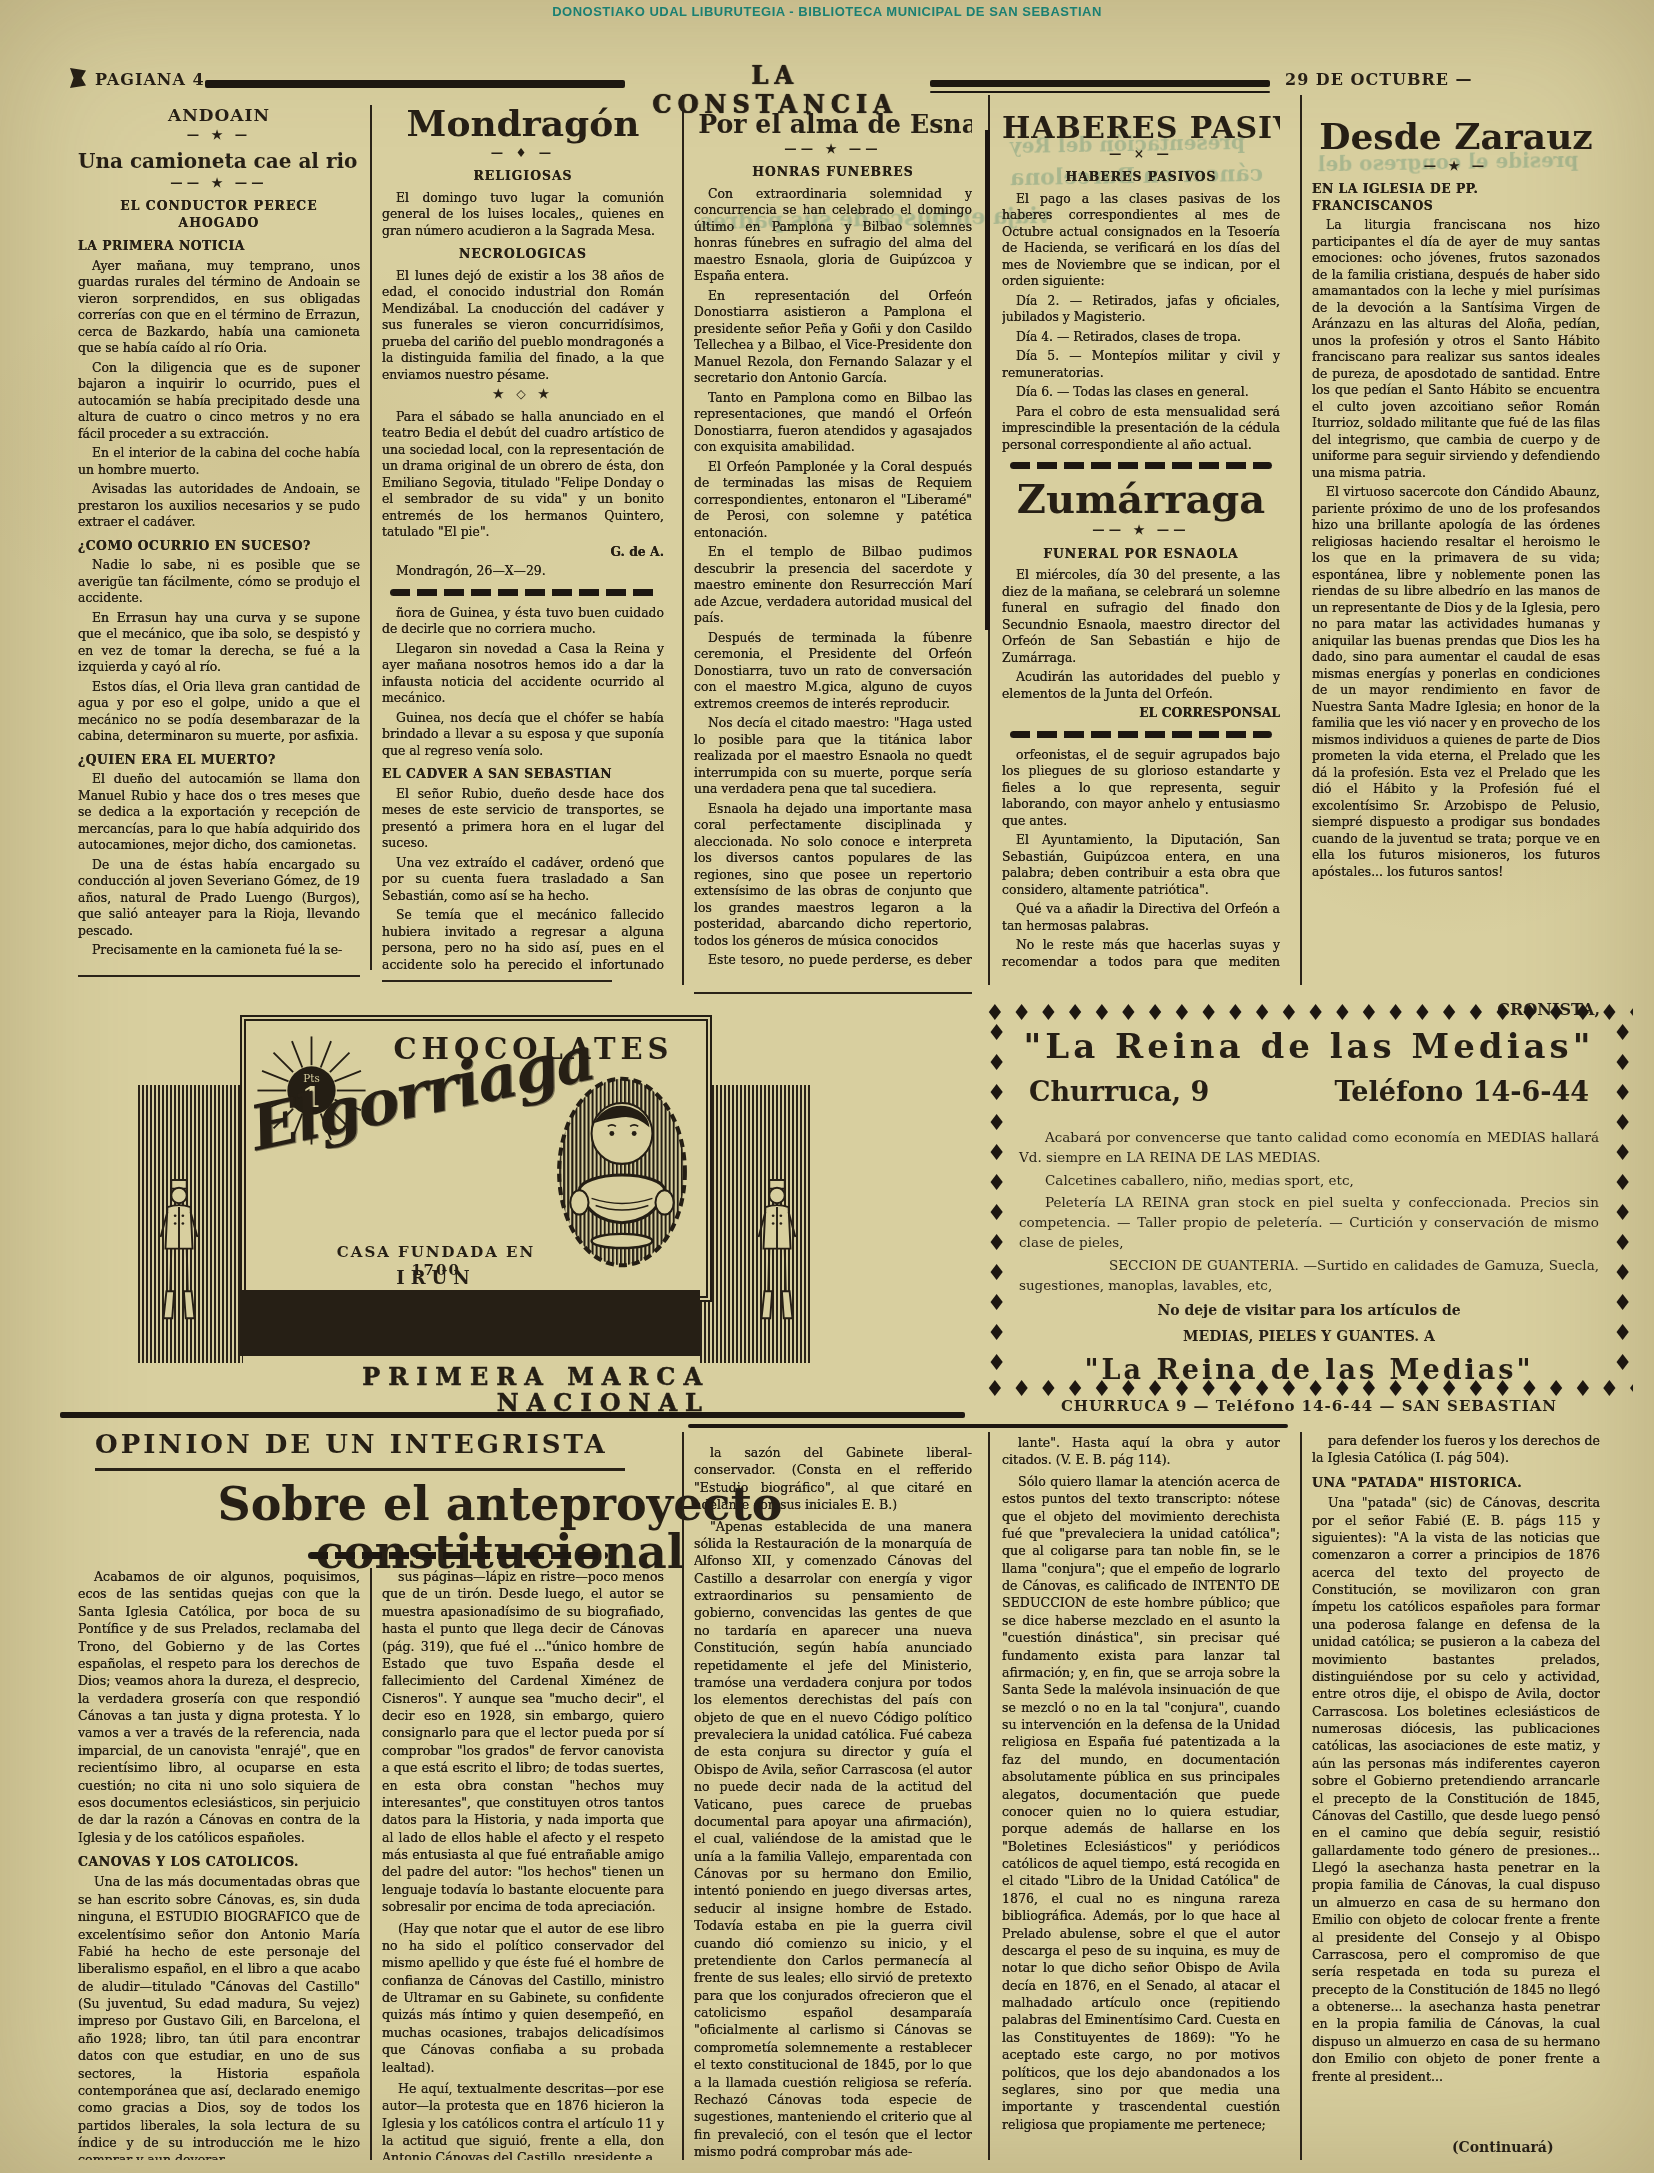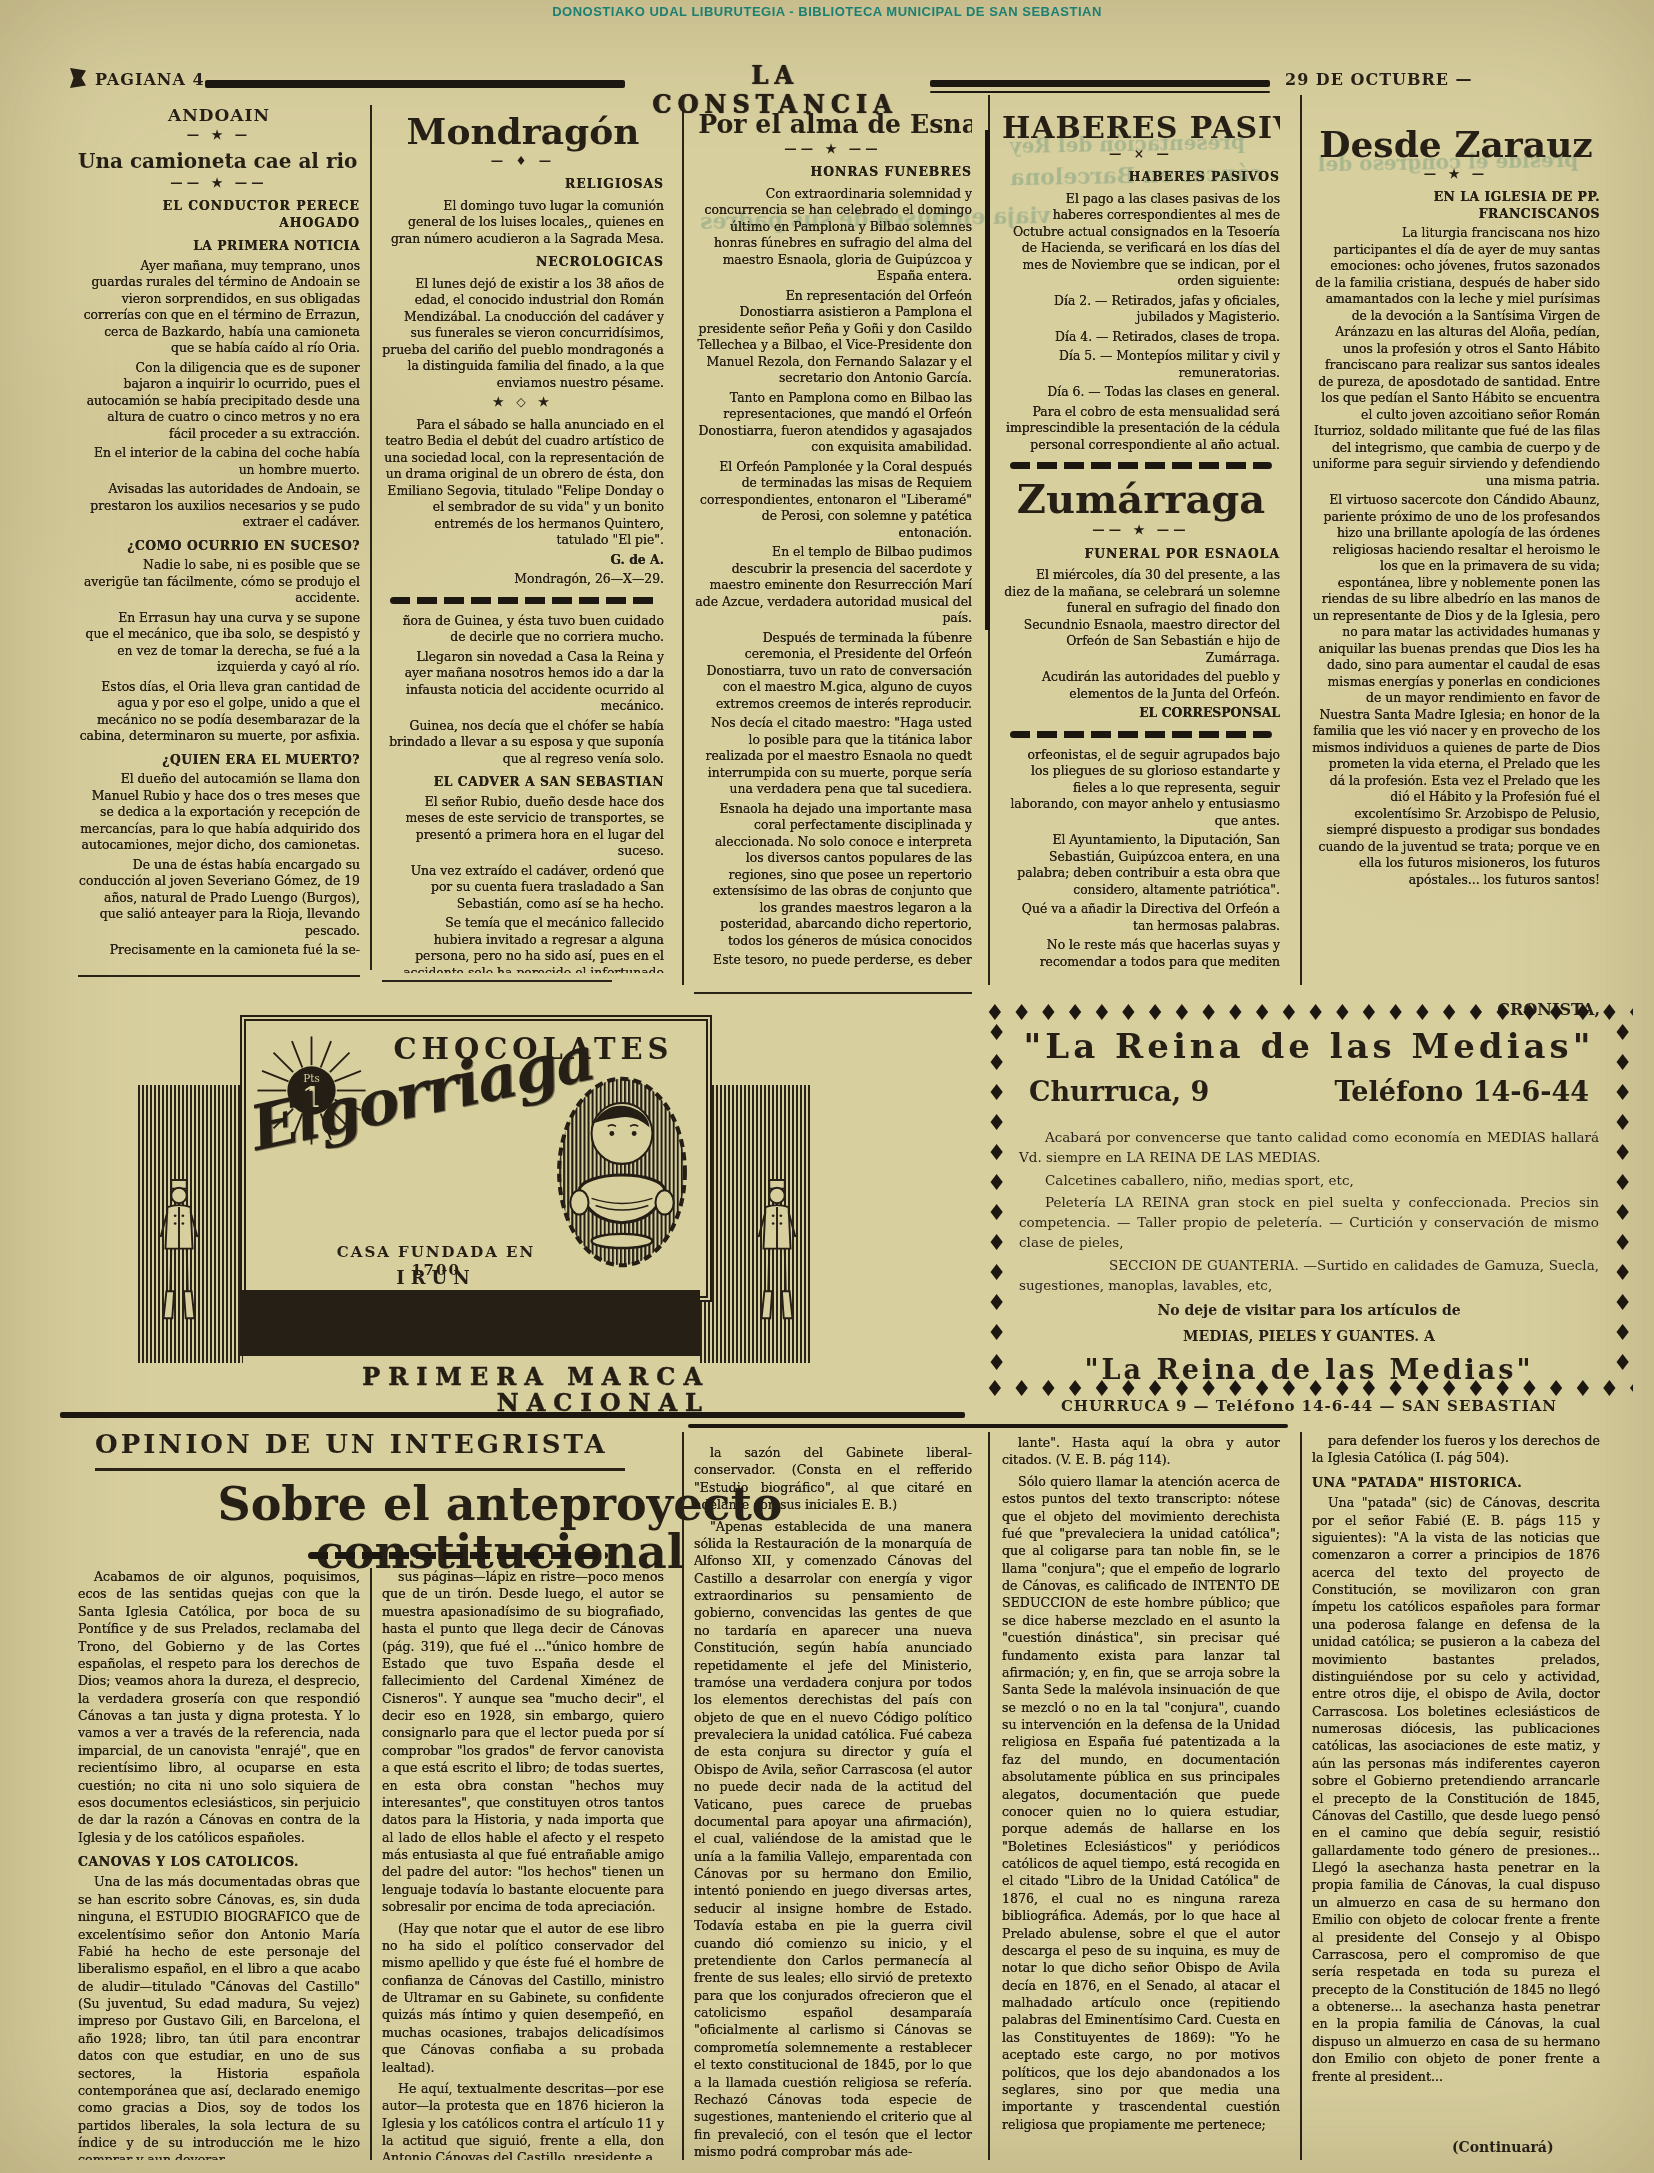--- a/index.html
+++ b/index.html
@@ -30,27 +30,27 @@
   .orn-mark{width:16px;height:20px;background:var(--ink);clip-path:polygon(0 0,100% 12%,72% 50%,100% 88%,0 100%,22% 50%);}
   .pagelabel,.datelabel{font:700 16px/1 "DejaVu Serif", serif;letter-spacing:1px;}
   .hrule{background:#1d1711;border-radius:2px;}
   .masthead{
     font:700 24px/1.1 "DejaVu Serif", serif;letter-spacing:6px;text-align:center;
     transform:scaleY(1.12);filter:blur(.35px);
     text-shadow:0 0 1px #1d1711, 1px 0 0 rgba(29,23,17,.55);
   }
   
   .col{overflow:hidden;text-align:justify;font:12.4px/1.33 "DejaVu Serif", serif;}
-  .col p{margin:0 0 3px;text-indent:14px;text-shadow:0 0 .35px currentColor;text-align:right;}
+  .col p{margin:0 0 3px;text-indent:14px;text-shadow:0 0 .35px currentColor;}
   .sub{font-weight:700;text-indent:0 !important;text-align:left;margin:7px 0 3px !important;letter-spacing:.5px;}
   .sub-c{font-weight:700;text-indent:0 !important;text-align:center;margin:7px 0 5px !important;letter-spacing:1px;}
   .place{font:700 17px/1.2 "DejaVu Serif", serif;text-align:center;margin:0 0 2px;letter-spacing:1px;}
   .orn{text-align:center;font-weight:700;letter-spacing:4px;margin:1px 0 6px;text-indent:0 !important;}
   .headline-1{font:700 20px/1.15 "DejaVu Serif", serif;text-align:center;margin:2px 0 2px;white-space:nowrap;}
-  .city-head{font:700 36px/1.05 "DejaVu Serif", serif;text-align:center;margin:8px 0 2px;}
+  .city-head{font:700 36px/1.05 "DejaVu Serif", serif;text-align:center;margin:0 0 2px;}
   .big-head{font:700 26px/1.1 "DejaVu Serif", serif;text-align:center;margin:0 0 2px;transform:scaleX(.97);white-space:nowrap;}
   .caps-head{font:700 30px/1.05 "DejaVu Serif", serif;text-align:center;letter-spacing:1px;margin:0 0 2px;white-space:nowrap;}
   .sig{text-align:right;font-weight:700;margin:4px 12px 2px 0;text-indent:0 !important;}
   .dateline{margin:1px 0 4px;}
   .chain{height:7px;margin:9px 8px;background:repeating-linear-gradient(90deg, #1d1711 0 20px, rgba(0,0,0,0) 20px 27px);border-radius:4px;}
   .vrule{background:#2a2318;width:2px;}
   .thinline{background:#2a2318;height:2px;}
   
   .ghost{position:absolute;transform:scaleX(-1) rotate(1deg);color:#3d7f68;opacity:.30;font-weight:700;filter:blur(.6px);white-space:nowrap;}
   

